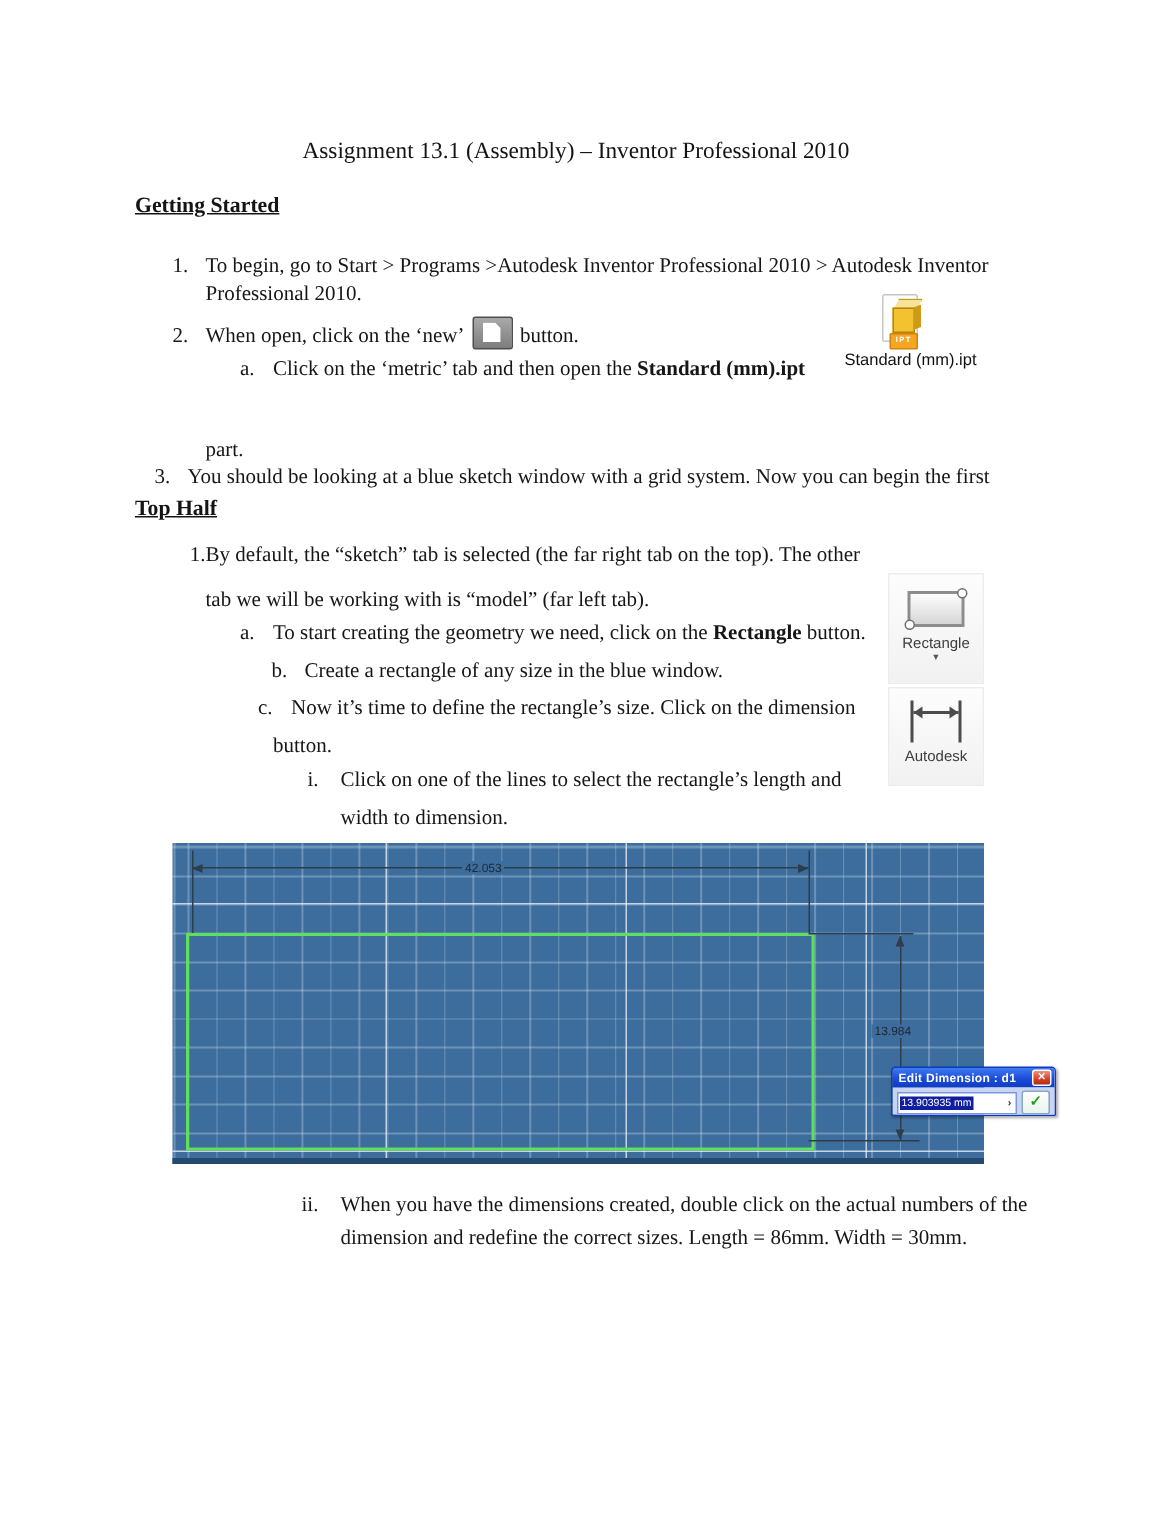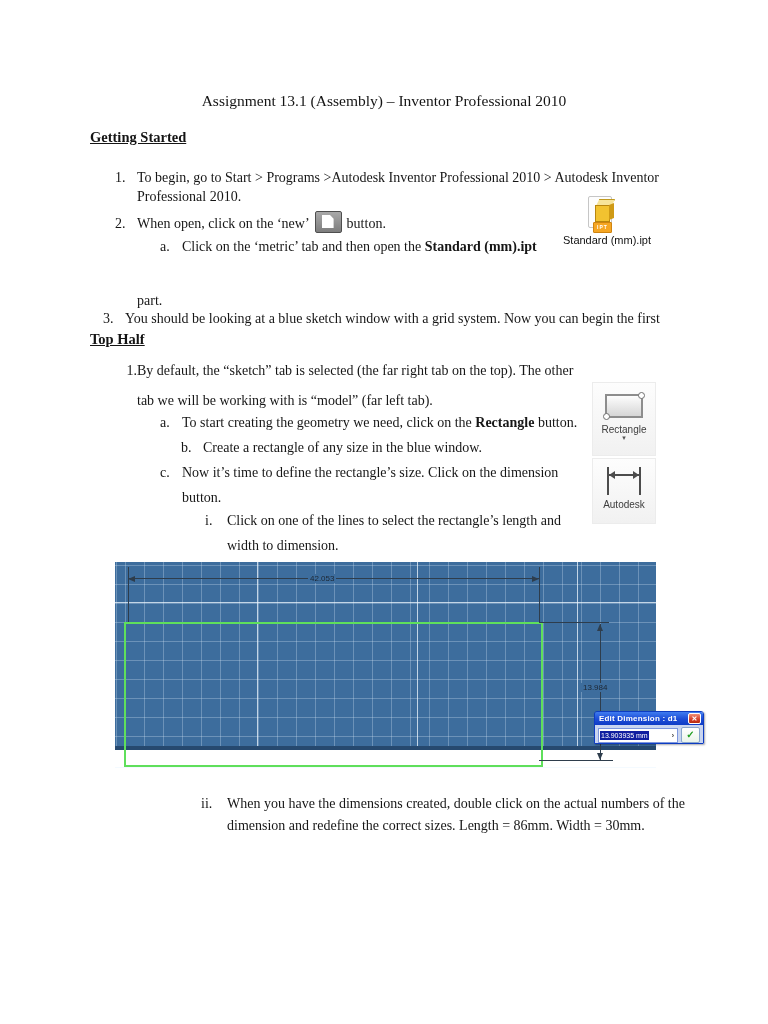--- a/index.html
+++ b/index.html
@@ -49,21 +49,21 @@
   .recticon .dot.bl{bottom:-4px;left:-4px;}
   .dimicon{position:relative;width:34px;height:28px;margin:8px auto 4px;}
   .dimicon .vl{position:absolute;top:0;width:2px;height:28px;background:#4c4c4c;}
   .dimicon .vl.l{left:0;} .dimicon .vl.r{right:0;}
   .dimicon .hl{position:absolute;top:7px;left:2px;right:2px;height:2px;background:#4c4c4c;}
   .dimicon .ar{position:absolute;top:4px;width:0;height:0;border-top:4px solid transparent;border-bottom:4px solid transparent;}
   .dimicon .ar.l{left:2px;border-right:6px solid #4c4c4c;}
   .dimicon .ar.r{right:2px;border-left:6px solid #4c4c4c;}
 
   
-  #sketch{position:absolute;left:115px;top:562px;width:541px;height:188px;box-sizing:border-box;
+  #sketch{position:absolute;left:115px;top:562px;width:541px;height:214px;box-sizing:border-box;
           background-color:#3d6d9d;
           background-image:
             repeating-linear-gradient(to right, rgba(215,232,246,0.30) 0, rgba(215,232,246,0.30) 1px, transparent 1px, transparent 19px),
             repeating-linear-gradient(to bottom, rgba(215,232,246,0.30) 0, rgba(215,232,246,0.30) 1px, transparent 1px, transparent 19px);
           background-position:10px 0, 0 3px;
           border-bottom:4px solid #26496f;}
   .gmv{position:absolute;top:0;bottom:0;width:1px;background:rgba(240,248,255,0.75);}
   .gmh{position:absolute;left:0;right:0;height:1px;background:rgba(240,248,255,0.75);}
   #green-rect{position:absolute;left:9px;top:60px;width:415px;height:141px;border:2px solid #5fdf5b;}
   .dline{position:absolute;background:#2e3d4c;}
@@ -138,21 +138,21 @@
   <div class="tl" style="left:137px;top:393px;">tab we will be working with is “model” (far left tab).</div>
 
   <div class="tl" style="left:160px;top:415px;">
     <span class="num">a.</span><span>To start creating the geometry we need, click on the </span><span class="b">Rectangle</span><span> button.</span>
   </div>
 
   <div class="tl" style="left:160px;top:440px;padding-left:21px;">
     <span class="num">b.</span><span>Create a rectangle of any size in the blue window.</span>
   </div>
 
-  <div class="tl" style="left:160px;top:465px;">
+  <div class="tl" style="left:172px;top:465px;">
     <span class="num">c.</span><span>Now it’s time to define the rectangle’s size. Click on the dimension</span>
   </div>
   <div class="tl" style="left:182px;top:490px;">button.</div>
 
   <div class="tl" style="left:205px;top:513px;">
     <span class="num">i.</span><span>Click on one of the lines to select the rectangle’s length and</span>
   </div>
   <div class="tl" style="left:227px;top:538px;">width to dimension.</div>
 
   <div id="rectangle-panel" class="toolpanel">

